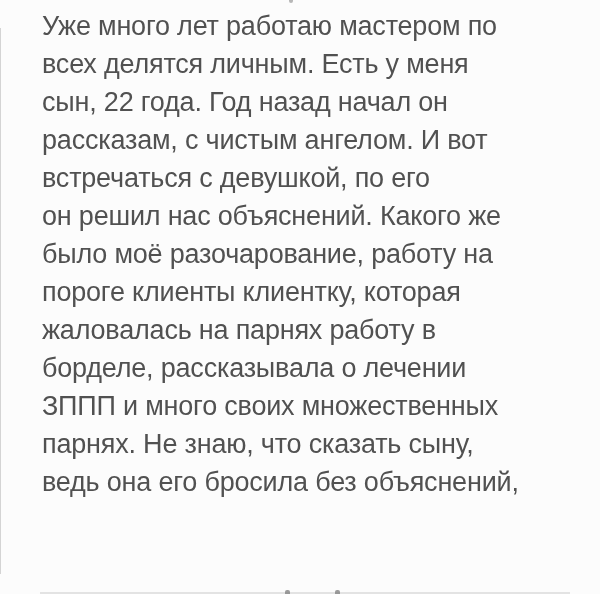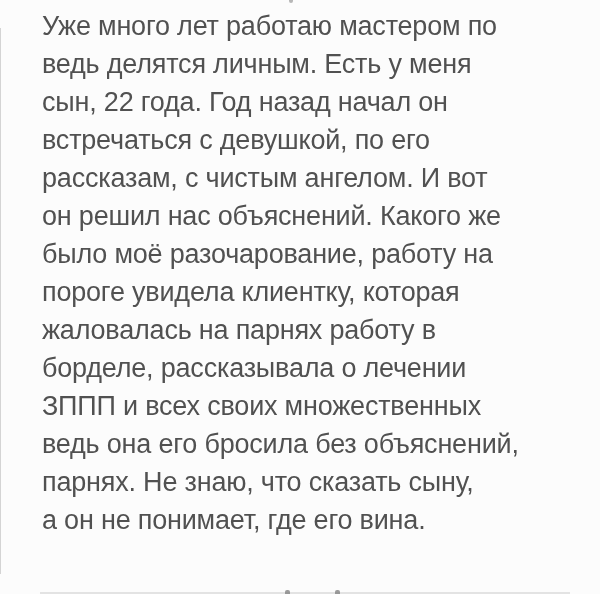--- a/index.html
+++ b/index.html
@@ -78,31 +78,30 @@
 </style>
 </head>
 <body>
 
 <div class="page">
   <span class="left-edge-line"></span>
   <span class="top-speck"></span>
 
   <div class="story">
     <div class="line">Уже много лет работаю мастером по</div>
-    <div class="line">ведь делятся личным. Есть у меня</div>
+    <div class="line">всех делятся личным. Есть у меня</div>
     <div class="line">сын, 22 года. Год назад начал он</div>
+    <div class="line">рассказам, с чистым ангелом. И вот</div>
     <div class="line">встречаться с девушкой, по его</div>
-    <div class="line">рассказам, с чистым ангелом. И вот</div>
     <div class="line">он решил нас объяснений. Какого же</div>
     <div class="line">было моё разочарование, работу на</div>
-    <div class="line">пороге увидела клиентку, которая</div>
+    <div class="line">пороге клиенты клиентку, которая</div>
     <div class="line">жаловалась на парнях работу в</div>
     <div class="line">борделе, рассказывала о лечении</div>
-    <div class="line">ЗППП и всех своих множественных</div>
+    <div class="line">ЗППП и много своих множественных</div>
+    <div class="line">парнях. Не знаю, что сказать сыну,</div>
     <div class="line">ведь она его бросила без объяснений,</div>
-    <div class="line">парнях. Не знаю, что сказать сыну,</div>
-    <div class="line">а он не понимает, где его вина.</div>
   </div>
 
   <span class="bottom-edge-smudge"></span>
   <span class="bottom-speck s1"></span>
   <span class="bottom-speck s2"></span>
 </div>
 
 </body></html>

